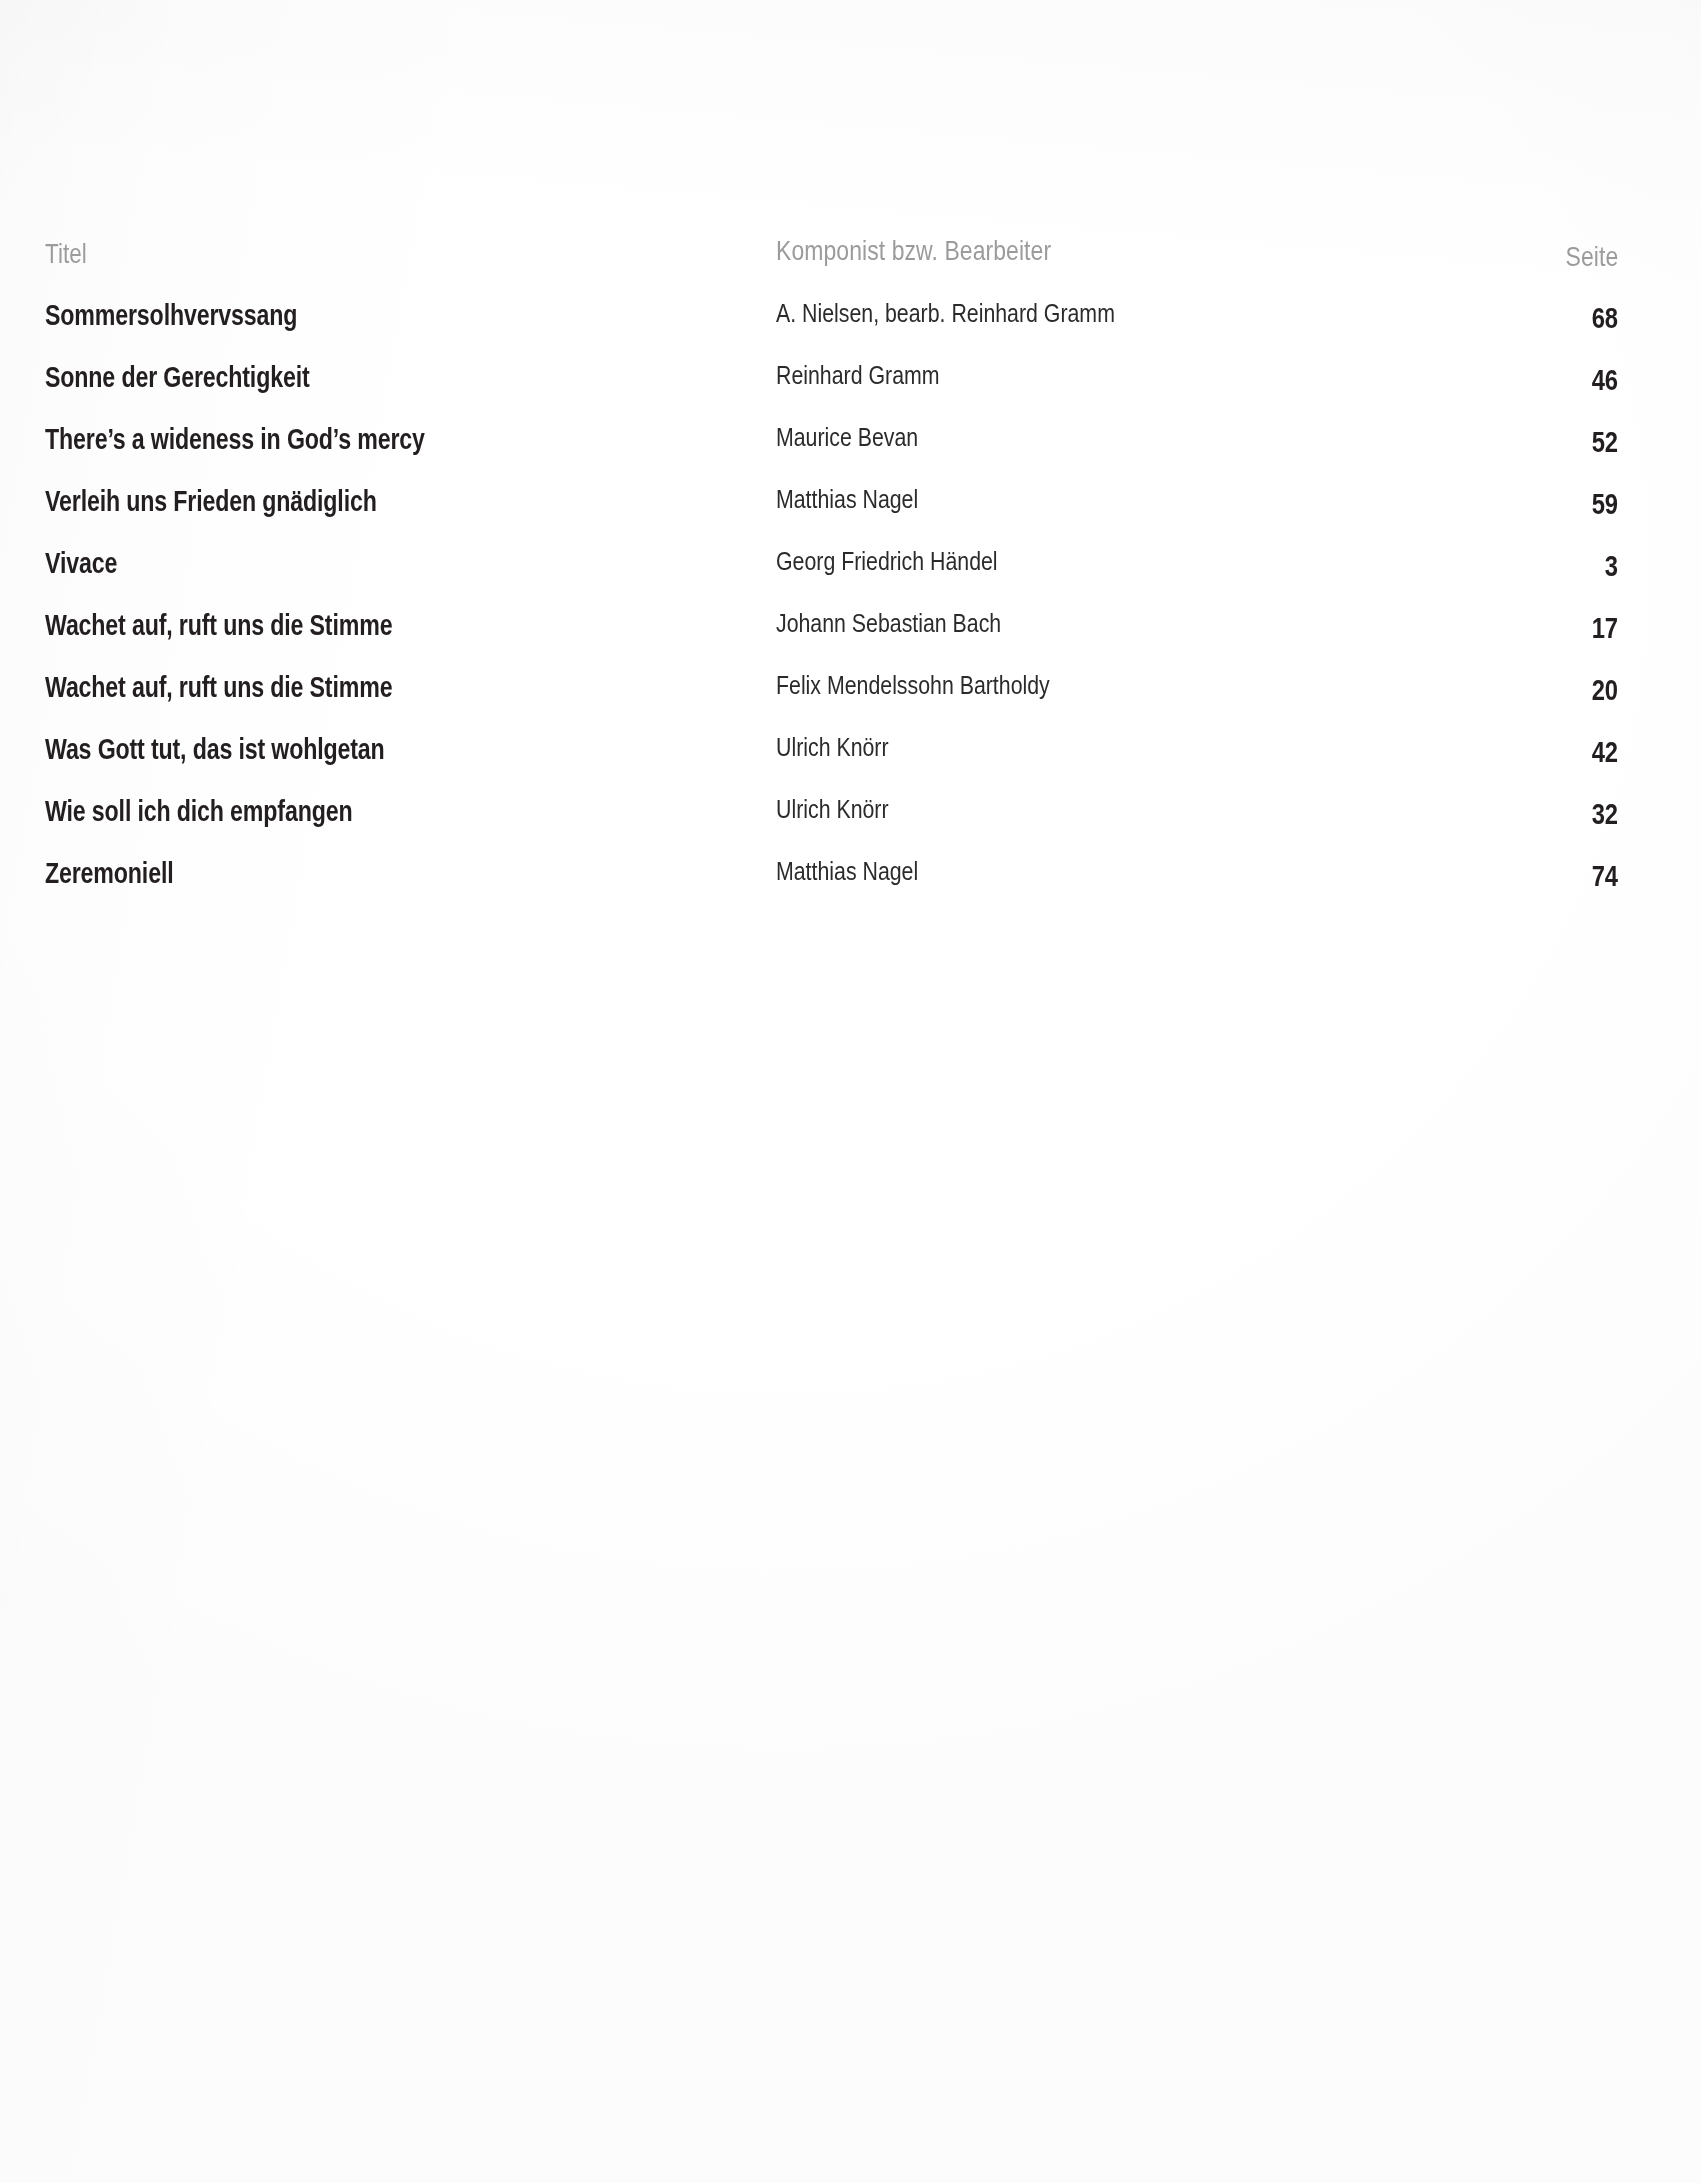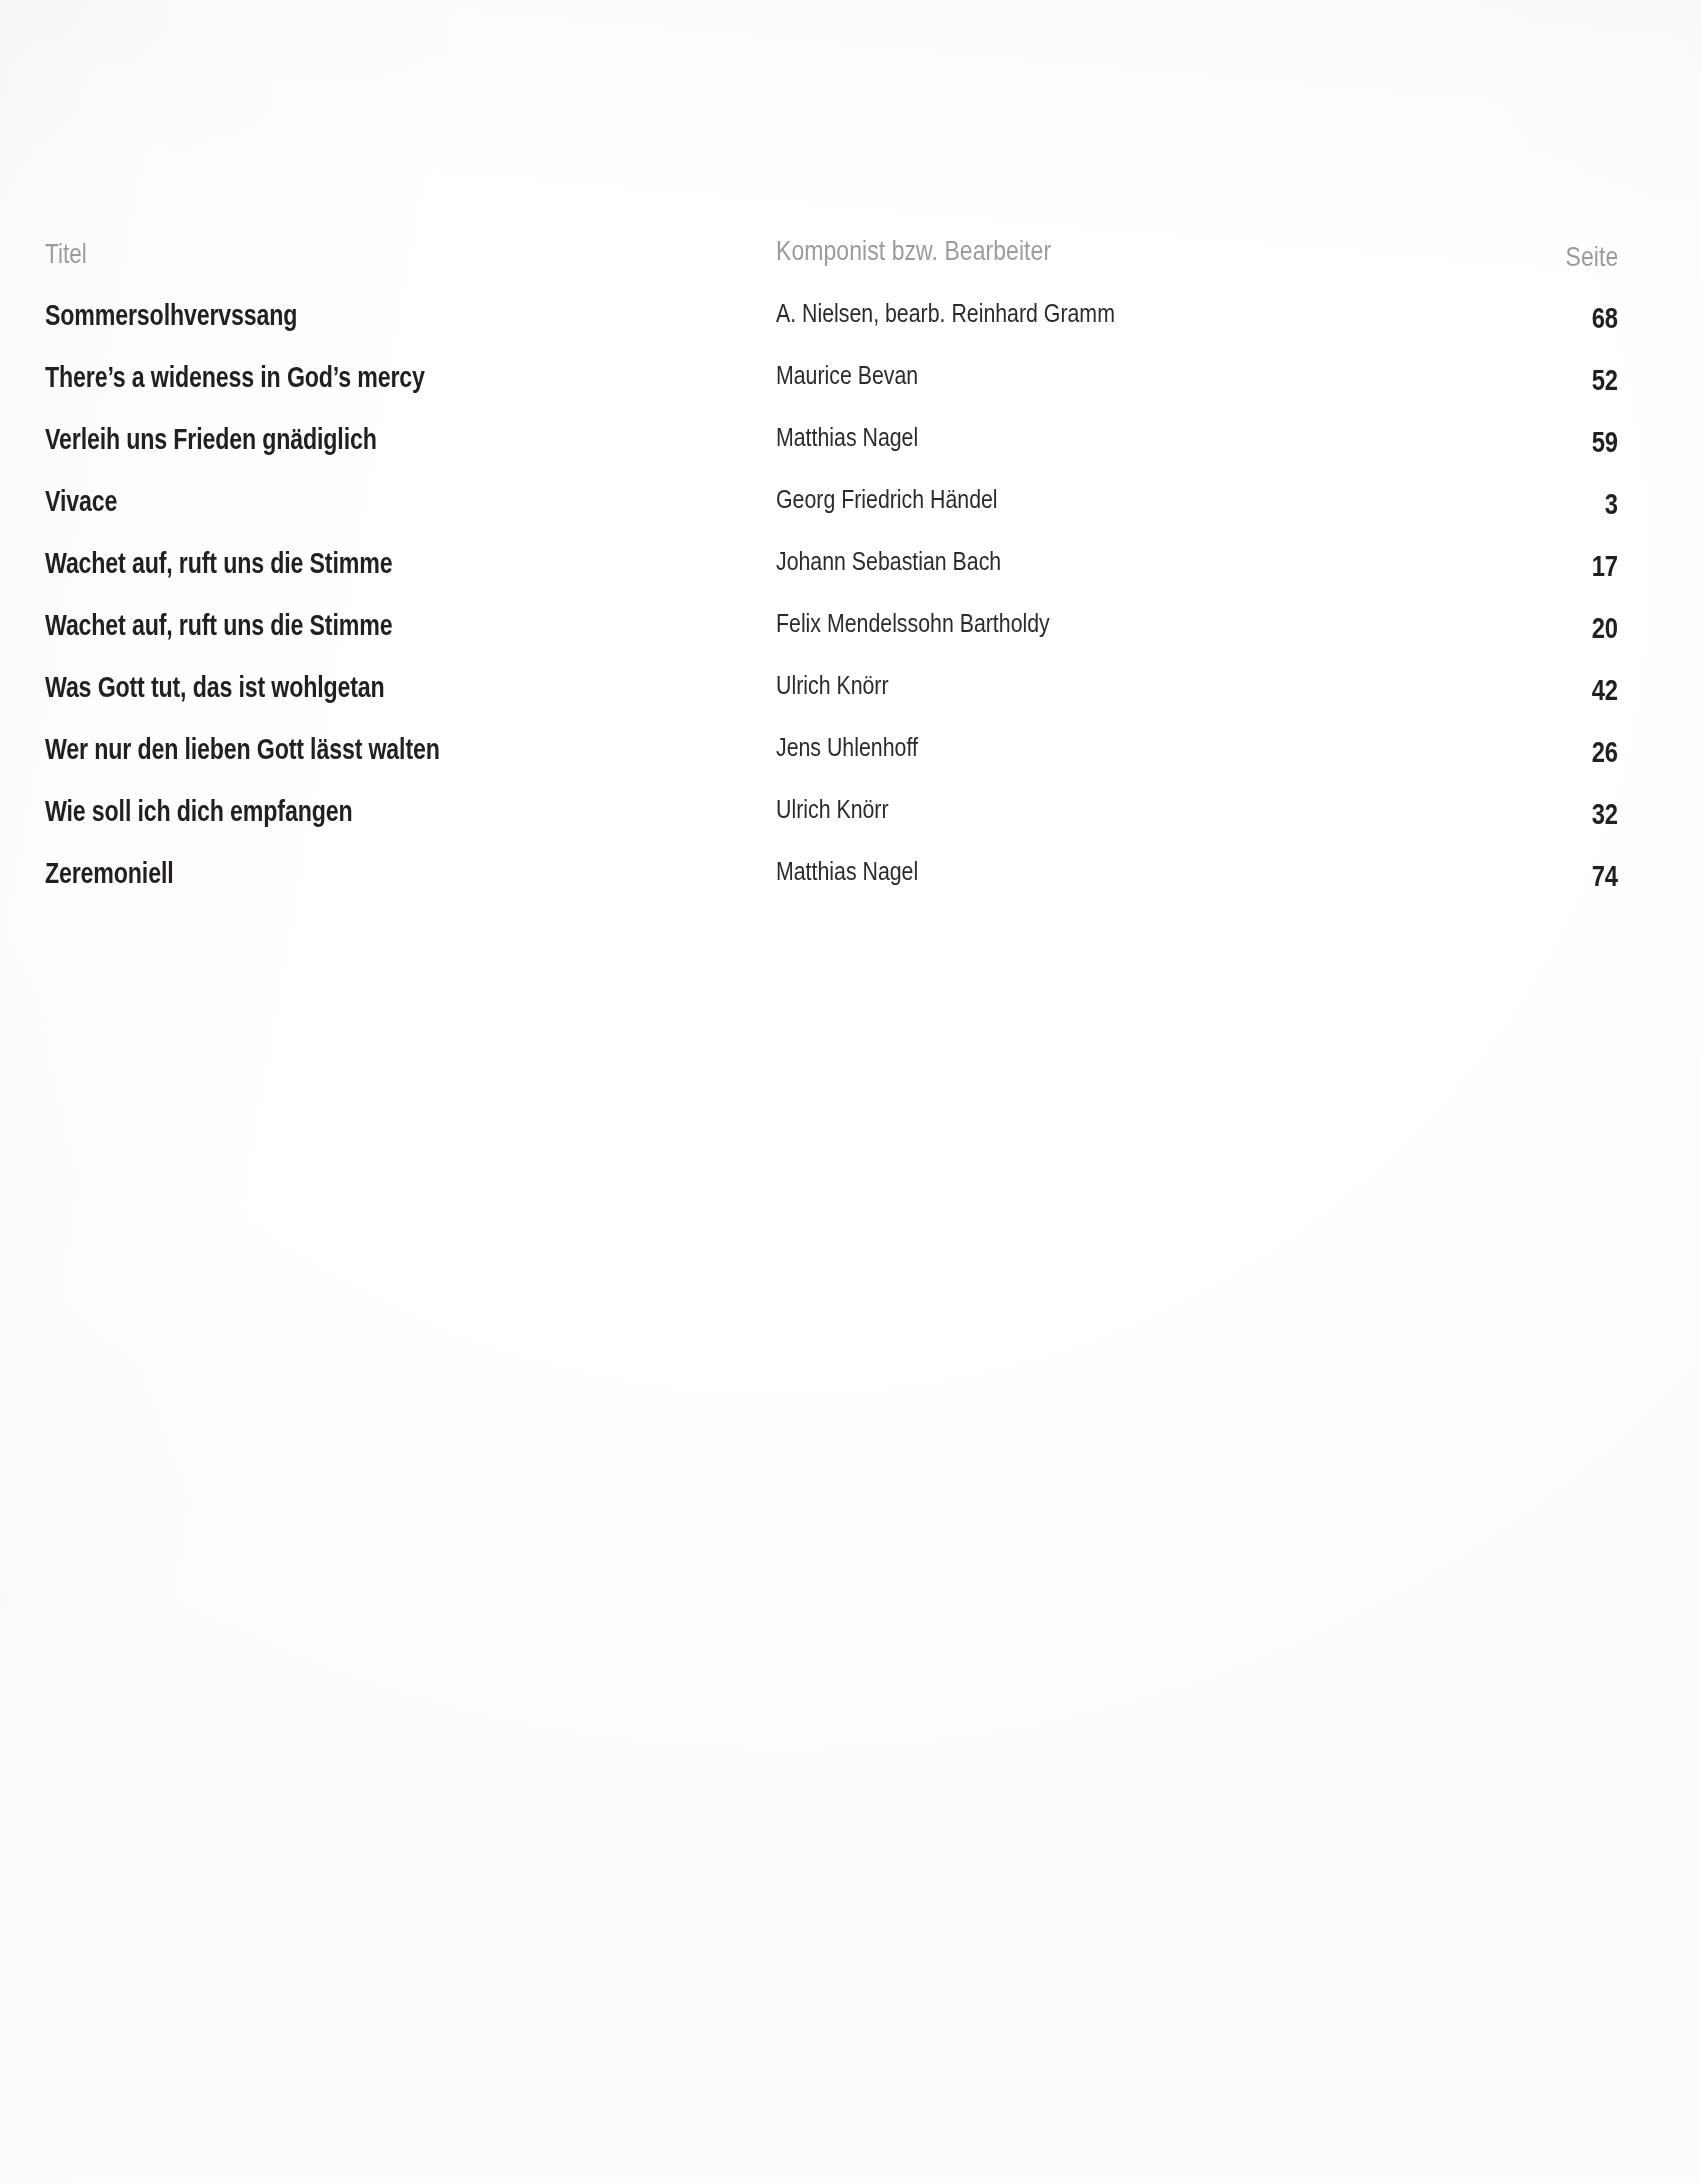--- a/index.html
+++ b/index.html
@@ -110,20 +110,25 @@
       <div class="cell c-comp">Komponist bzw. Bearbeiter</div>
       <div class="cell c-page">Seite</div>
     </div>
 
     <div class="row">
       <div class="cell c-title">Sommersolhvervssang</div>
       <div class="cell c-comp">A. Nielsen, bearb. Reinhard Gramm</div>
       <div class="cell c-page">68</div>
     </div>
 
+    <div class="row">
+      <div class="cell c-title">Sonne der Gerechtigkeit</div>
+      <div class="cell c-comp">Reinhard Gramm</div>
+      <div class="cell c-page">46</div>
+    </div>
 
 
     <div class="row">
       <div class="cell c-title">There’s a wideness in God’s mercy</div>
       <div class="cell c-comp">Maurice Bevan</div>
       <div class="cell c-page">52</div>
     </div>
 
 
 
@@ -151,25 +156,20 @@
       <div class="cell c-page">20</div>
     </div>
 
     <div class="row">
       <div class="cell c-title">Was Gott tut, das ist wohlgetan</div>
       <div class="cell c-comp">Ulrich Knörr</div>
       <div class="cell c-page">42</div>
     </div>
 
 
-    <div class="row">
-      <div class="cell c-title">Wer nur den lieben Gott lässt walten</div>
-      <div class="cell c-comp">Jens Uhlenhoff</div>
-      <div class="cell c-page">26</div>
-    </div>
 
 
     <div class="row">
       <div class="cell c-title">Wie soll ich dich empfangen</div>
       <div class="cell c-comp">Ulrich Knörr</div>
       <div class="cell c-page">32</div>
     </div>
 
     <div class="row">
       <div class="cell c-title">Zeremoniell</div>

